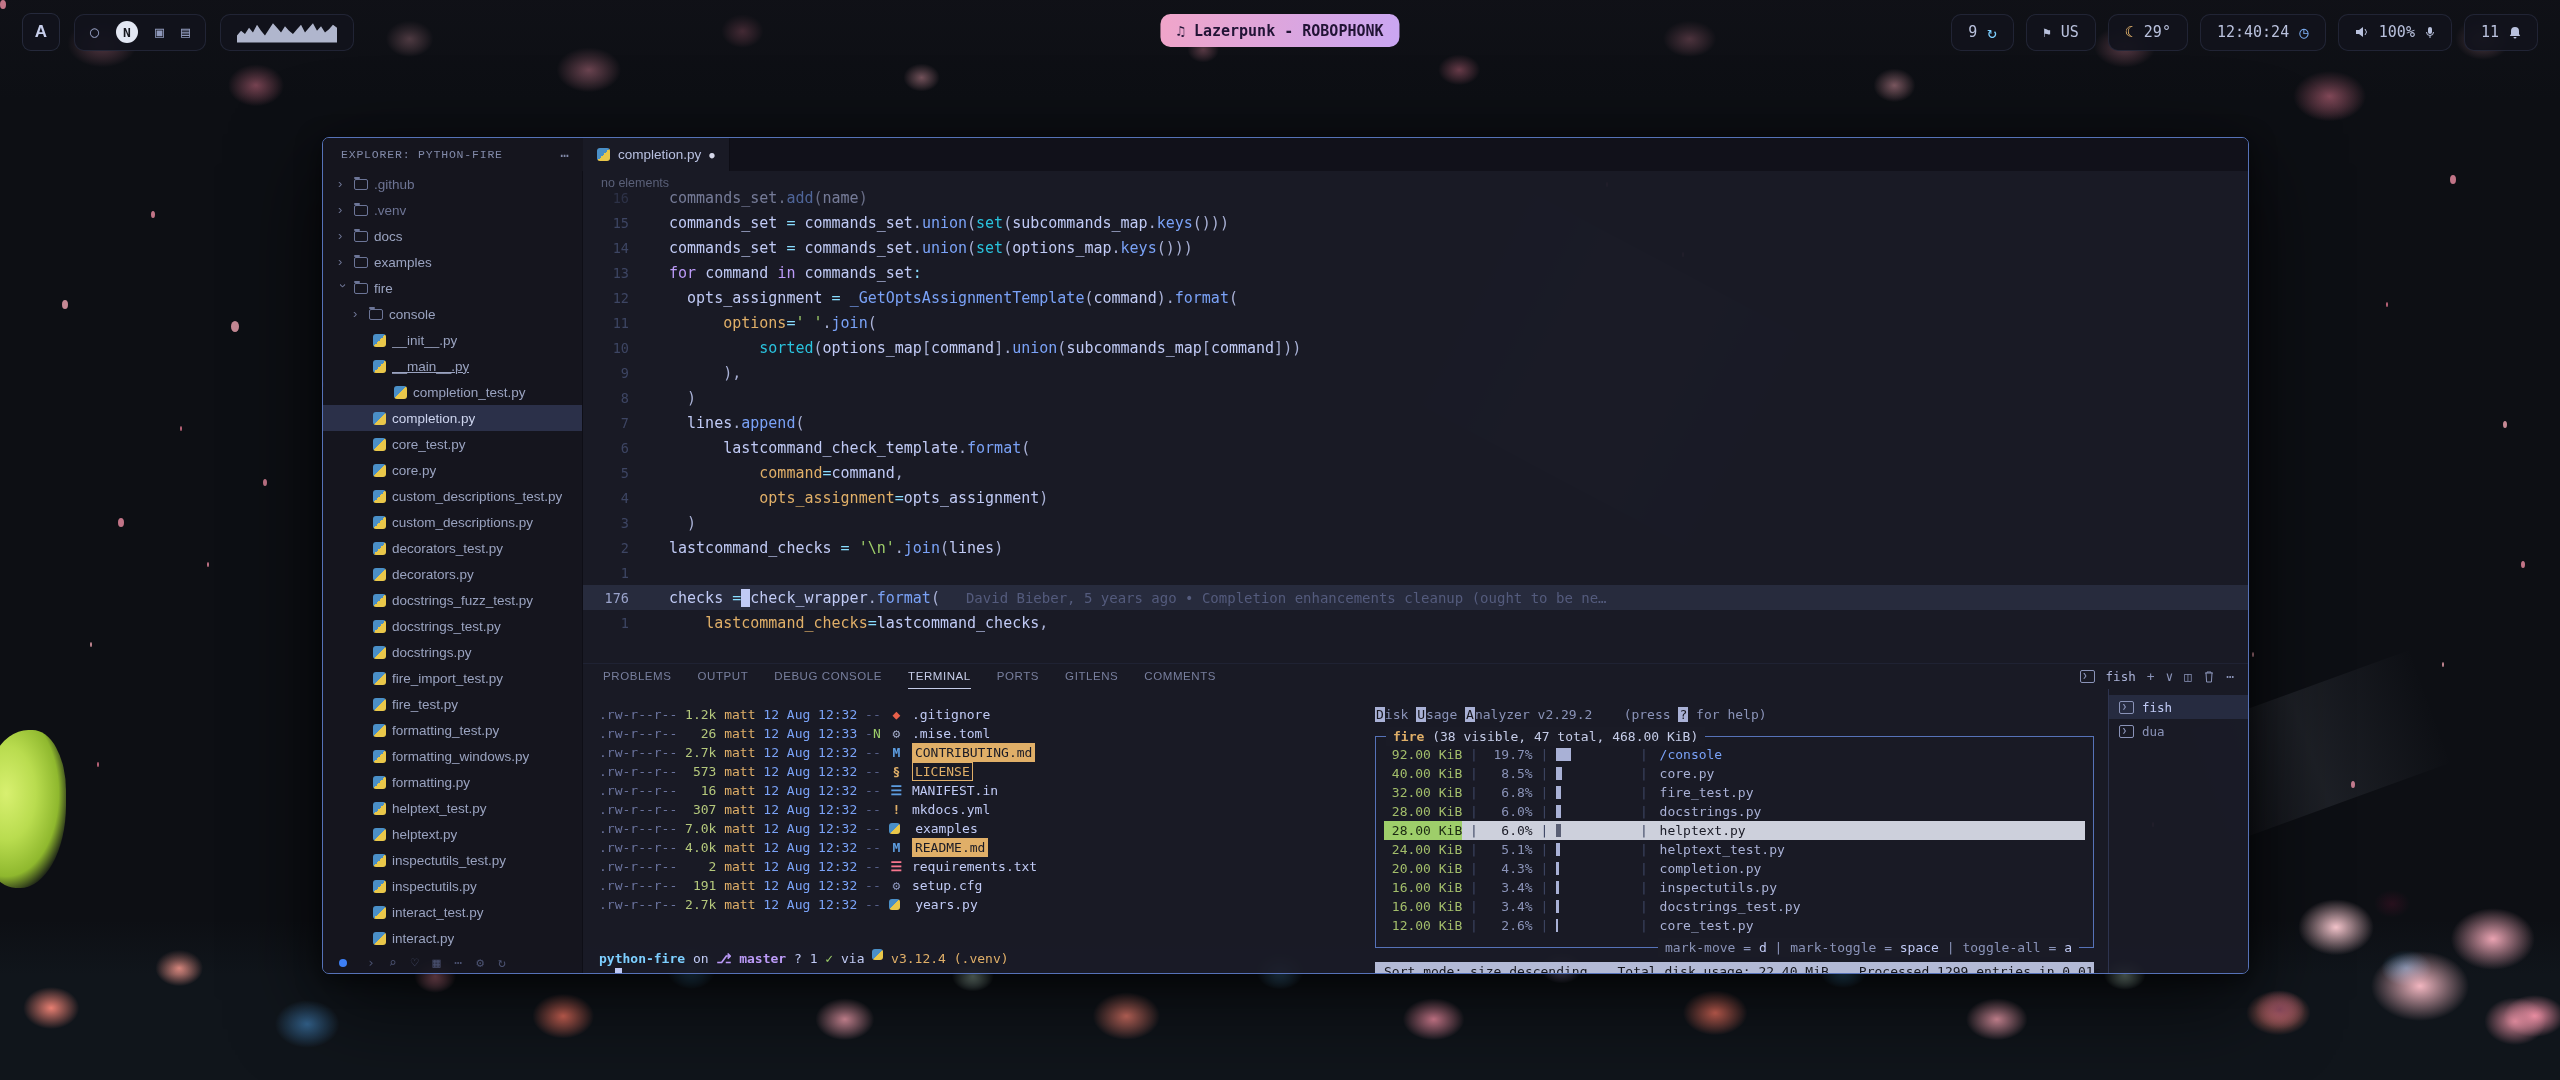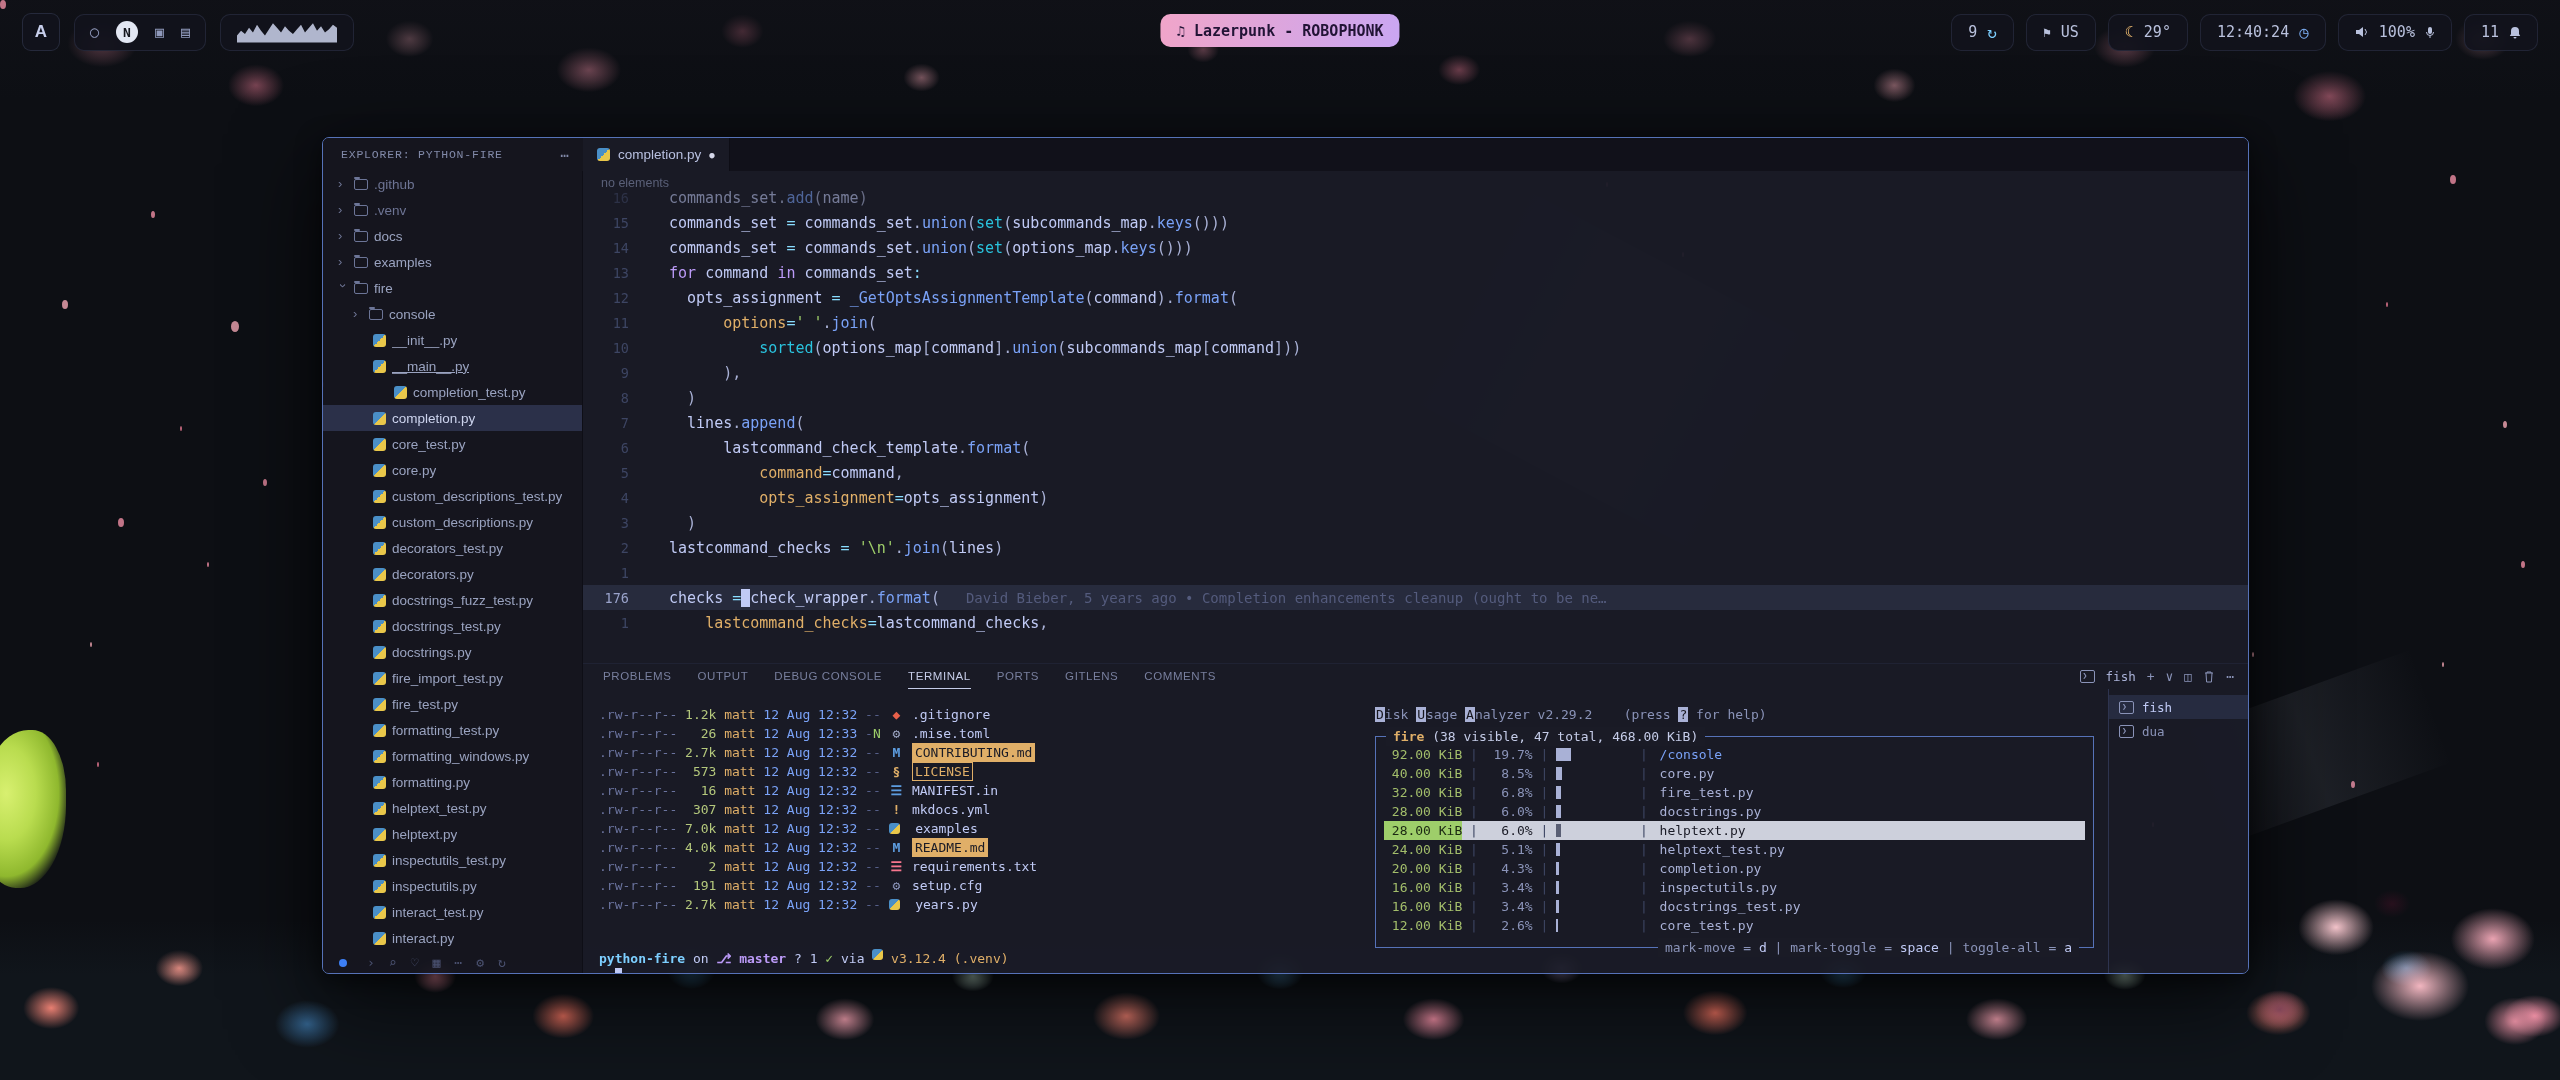--- a/index.html
+++ b/index.html
@@ -468,20 +468,21 @@
                   <div class="drow"><span class="d-size">28.00 KiB</span><span class="d-sep">|</span><span class="d-pct">6.0%</span><span class="d-sep">|</span><span class="d-bar"><span class="d-fill" style="width: 5px;"></span></span><span class="d-sep">|</span><span class="d-name">docstrings.py</span></div>
                   <div class="drow dsel"><span class="d-size">28.00 KiB</span><span class="d-sep">|</span><span class="d-pct">6.0%</span><span class="d-sep">|</span><span class="d-bar"><span class="d-fill" style="width: 5px; background: rgb(90, 95, 116);"></span></span><span class="d-sep">|</span><span class="d-name">helptext.py</span></div>
                   <div class="drow"><span class="d-size">24.00 KiB</span><span class="d-sep">|</span><span class="d-pct">5.1%</span><span class="d-sep">|</span><span class="d-bar"><span class="d-fill" style="width: 4px;"></span></span><span class="d-sep">|</span><span class="d-name">helptext_test.py</span></div>
                   <div class="drow"><span class="d-size">20.00 KiB</span><span class="d-sep">|</span><span class="d-pct">4.3%</span><span class="d-sep">|</span><span class="d-bar"><span class="d-fill" style="width: 3px;"></span></span><span class="d-sep">|</span><span class="d-name">completion.py</span></div>
                   <div class="drow"><span class="d-size">16.00 KiB</span><span class="d-sep">|</span><span class="d-pct">3.4%</span><span class="d-sep">|</span><span class="d-bar"><span class="d-fill" style="width: 3px;"></span></span><span class="d-sep">|</span><span class="d-name">inspectutils.py</span></div>
                   <div class="drow"><span class="d-size">16.00 KiB</span><span class="d-sep">|</span><span class="d-pct">3.4%</span><span class="d-sep">|</span><span class="d-bar"><span class="d-fill" style="width: 3px;"></span></span><span class="d-sep">|</span><span class="d-name">docstrings_test.py</span></div>
                   <div class="drow"><span class="d-size">12.00 KiB</span><span class="d-sep">|</span><span class="d-pct">2.6%</span><span class="d-sep">|</span><span class="d-bar"><span class="d-fill" style="width: 2px;"></span></span><span class="d-sep">|</span><span class="d-name">core_test.py</span></div>
                 </div>
               <div class="duafoot" id="duafoot"><span>mark-move = </span><span class="dkey2">d</span><span> | mark-toggle = </span><span class="dkey2">space</span><span> | toggle-all = </span><span class="dkey2">a</span></div>
             </div>
+            <div class="duastatus" id="duastatus"><span>Sort mode: size descending</span><span>Total disk usage: 22.40 MiB</span><span>Processed 1299 entries in 0.01s</span></div>
           </div>
           <div class="sessions" id="sessions">
               <div class="sess on">
                 <span class="term-ico">❯</span>
                 <span>fish</span>
               </div>
               <div class="sess">
                 <span class="term-ico">❯</span>
                 <span>dua</span>
               </div>

